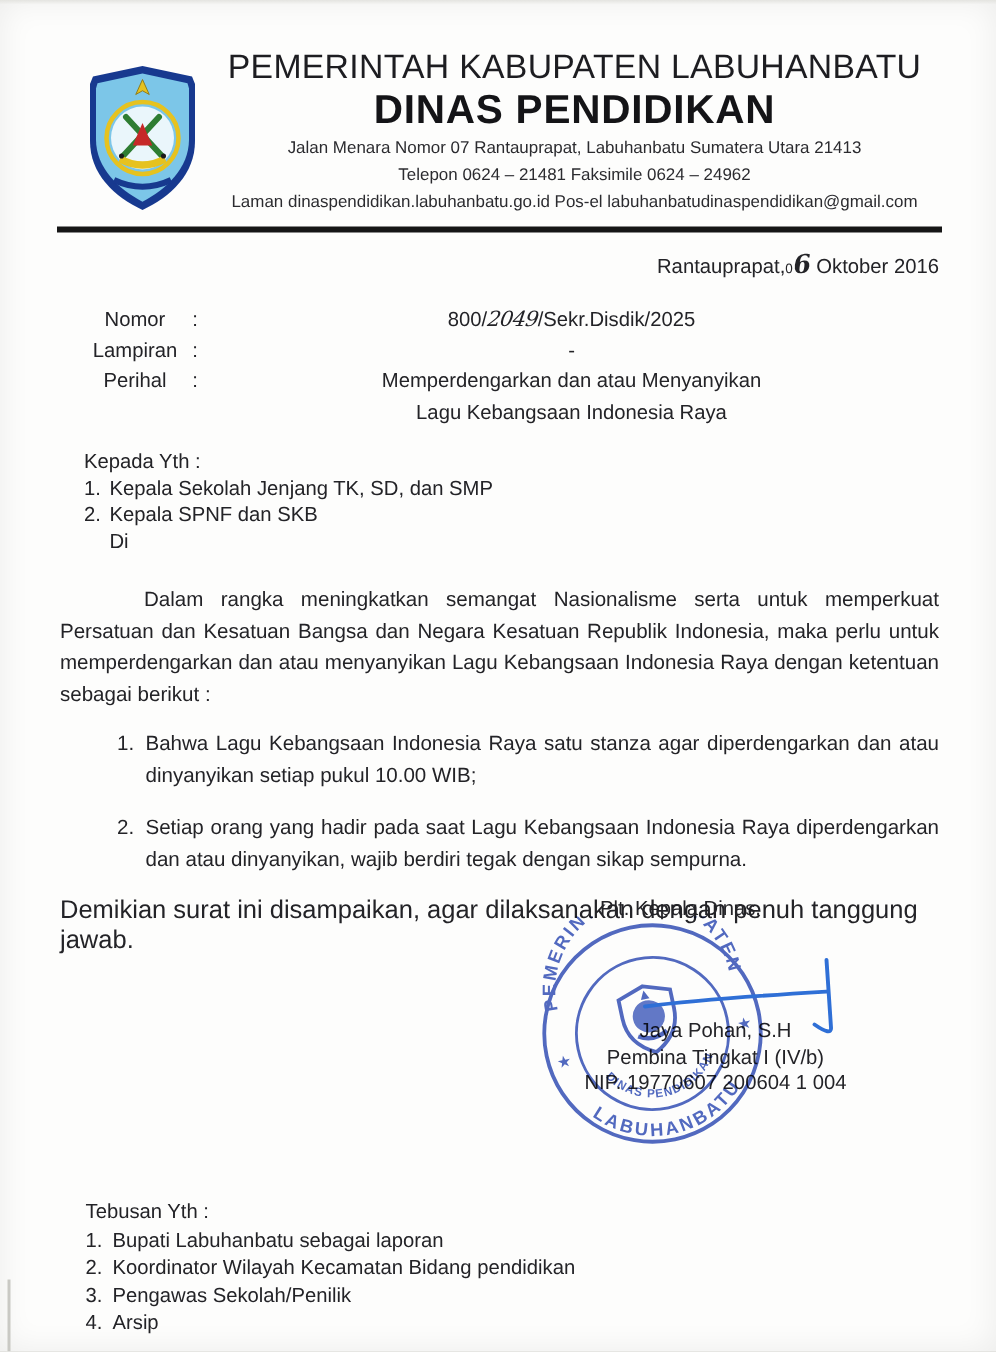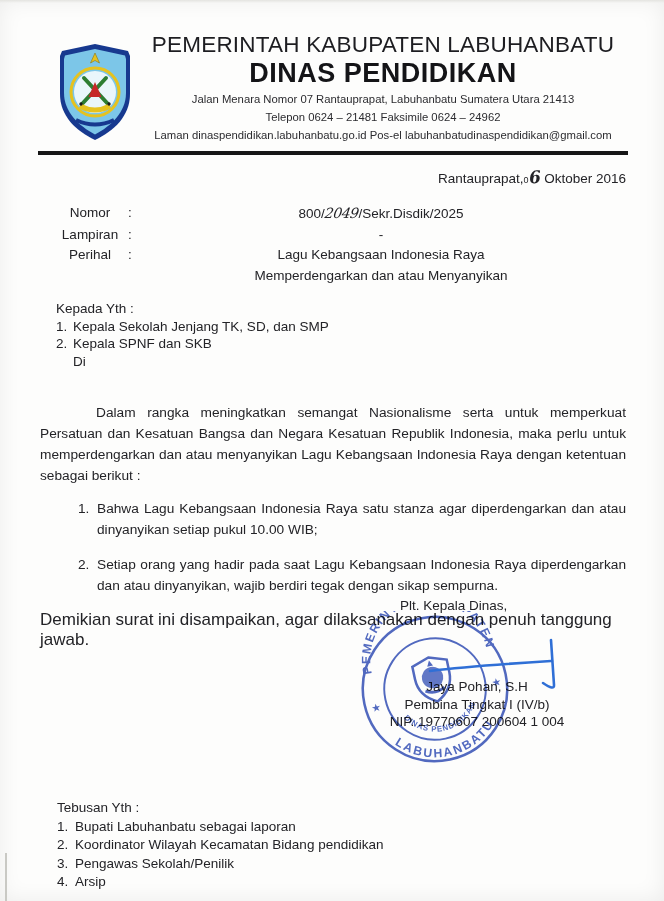--- a/index.html
+++ b/index.html
@@ -29,21 +29,21 @@
 
   
   .recipient{margin:14px 40px 0 56px;font-size:13.5px;line-height:17.5px;}
   .recipient .salutation{}
   .rcpt-row{display:flex;}
   .rcpt-num{width:17px;flex:none;}
   .di{margin-left:17px;}
   .tempat{margin-left:40px;letter-spacing:2px;}
 
   
-  .opening{margin:32px 38px 0 40px;font-size:13.7px;line-height:21px;text-align:justify;text-indent:56px;}
+  .opening{margin:20px 38px 0 40px;font-size:13.7px;line-height:21px;text-align:justify;text-indent:56px;}
   .num-list{margin:12px 38px 0 78px;font-size:13.7px;line-height:21px;}
   .num-item{display:flex;margin-bottom:14px;}
   .num-item .marker{width:19px;flex:none;}
   .num-item .txt{text-align:justify;flex:1;}
   .closing{margin:4px 38px 0 40px;font-size:17px;}
 
   
   .overlay{position:absolute;inset:0;pointer-events:none;}
   .sig-title{position:absolute;left:400px;top:598px;font-size:13.5px;}
   .sig-block{position:absolute;left:368px;top:678px;width:218px;text-align:center;font-size:13.5px;line-height:17.5px;}
@@ -97,22 +97,22 @@
     <div>:</div>
     <div><span>800/</span><span class="hand-num">2049</span><span>/Sekr.Disdik/2025</span></div>
 
     <div>Lampiran</div>
     <div>:</div>
     <div>-</div>
 
     <div>Perihal</div>
     <div>:</div>
     <div>
+      <div>Memperdengarkan dan atau Menyanyikan</div>
       <div>Lagu Kebangsaan Indonesia Raya</div>
-      <div>Memperdengarkan dan atau Menyanyikan</div>
     </div>
   </div>
 
   <div class="recipient">
     <div class="salutation">Kepada Yth :</div>
     <div class="rcpt-row">
       <span class="rcpt-num">1.</span>
       <span>Kepala Sekolah Jenjang TK, SD, dan SMP</span>
     </div>
     <div class="rcpt-row">

